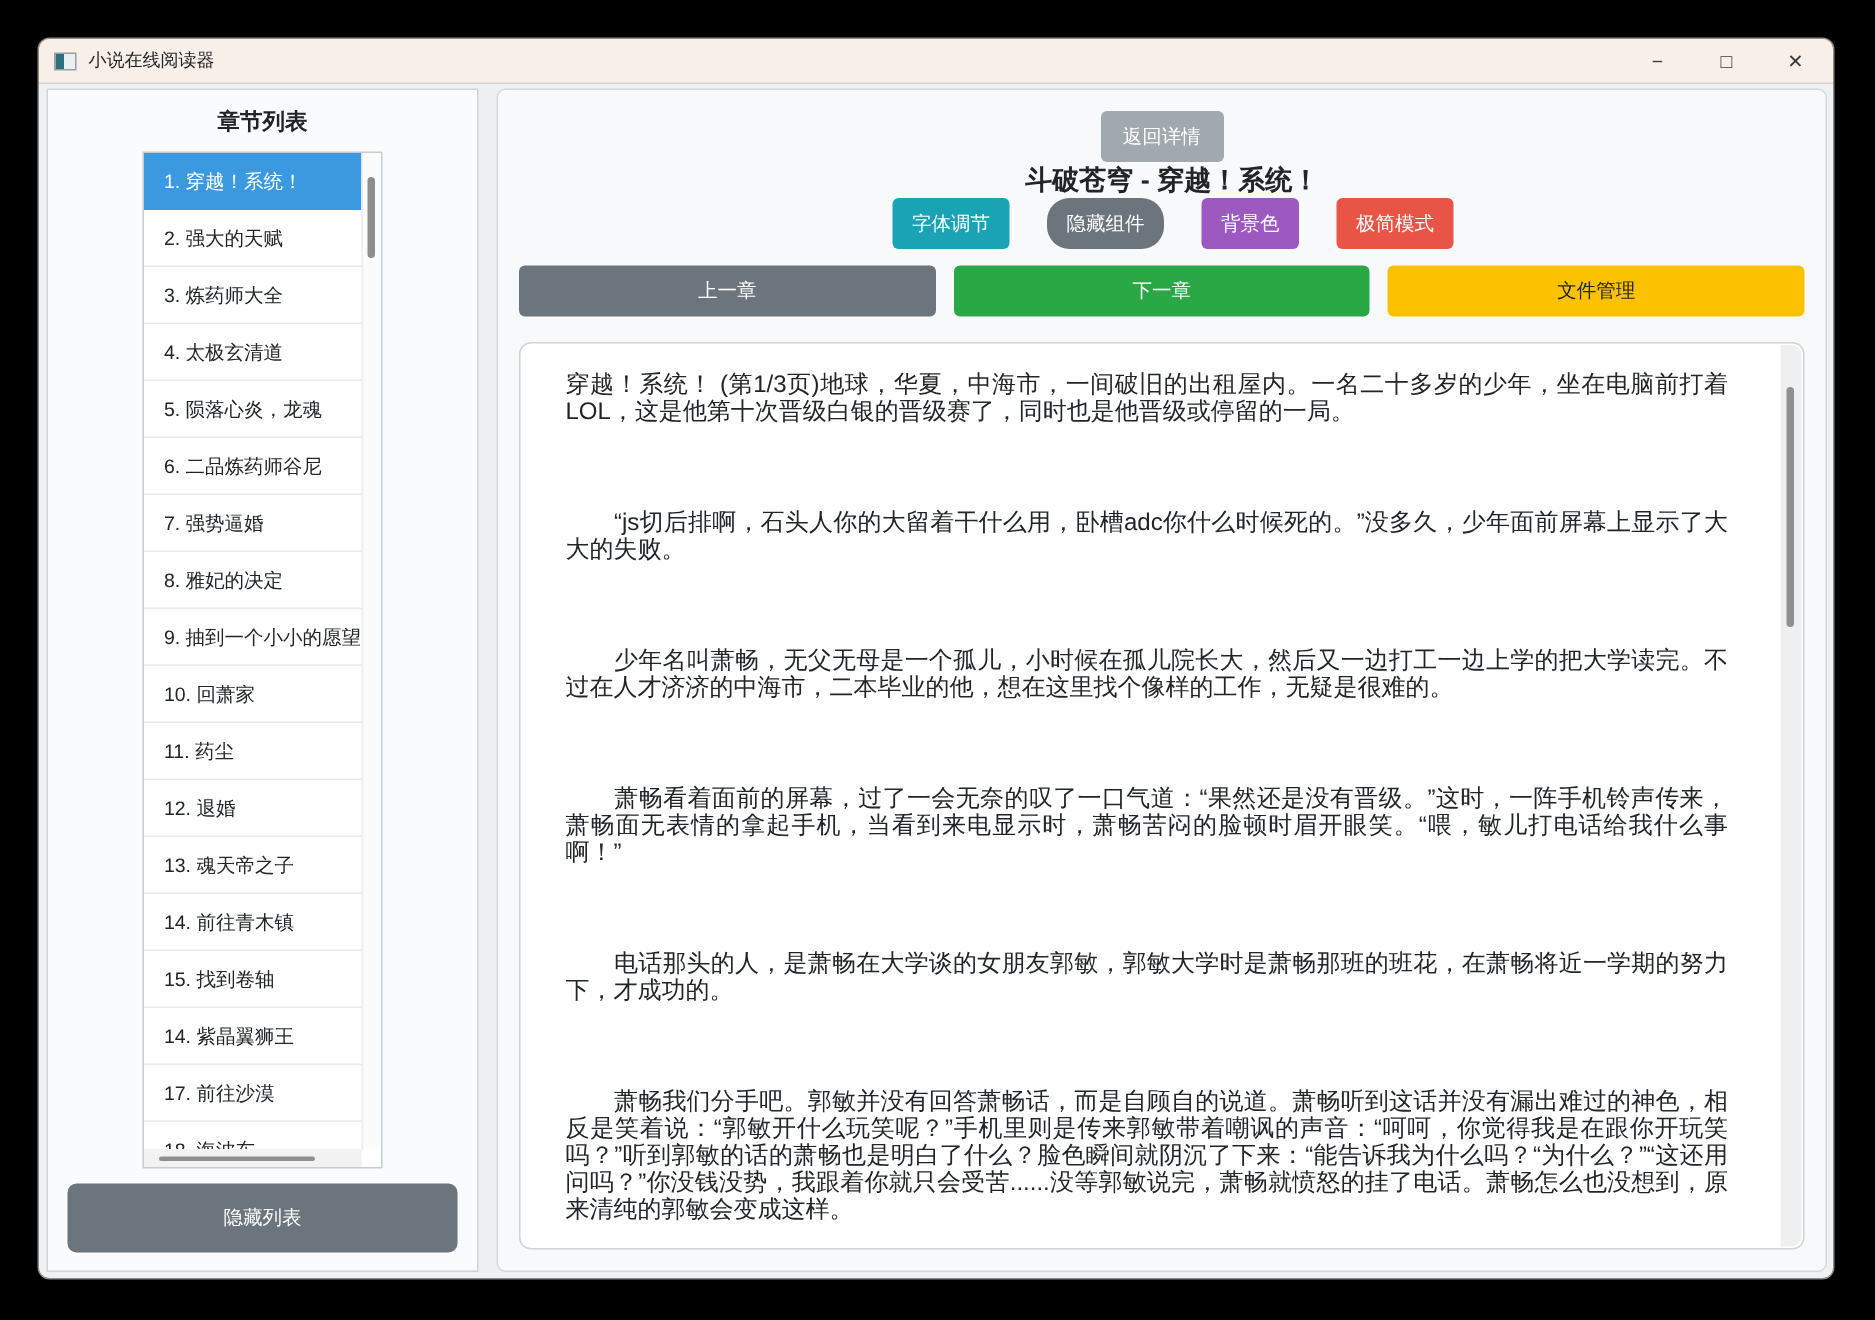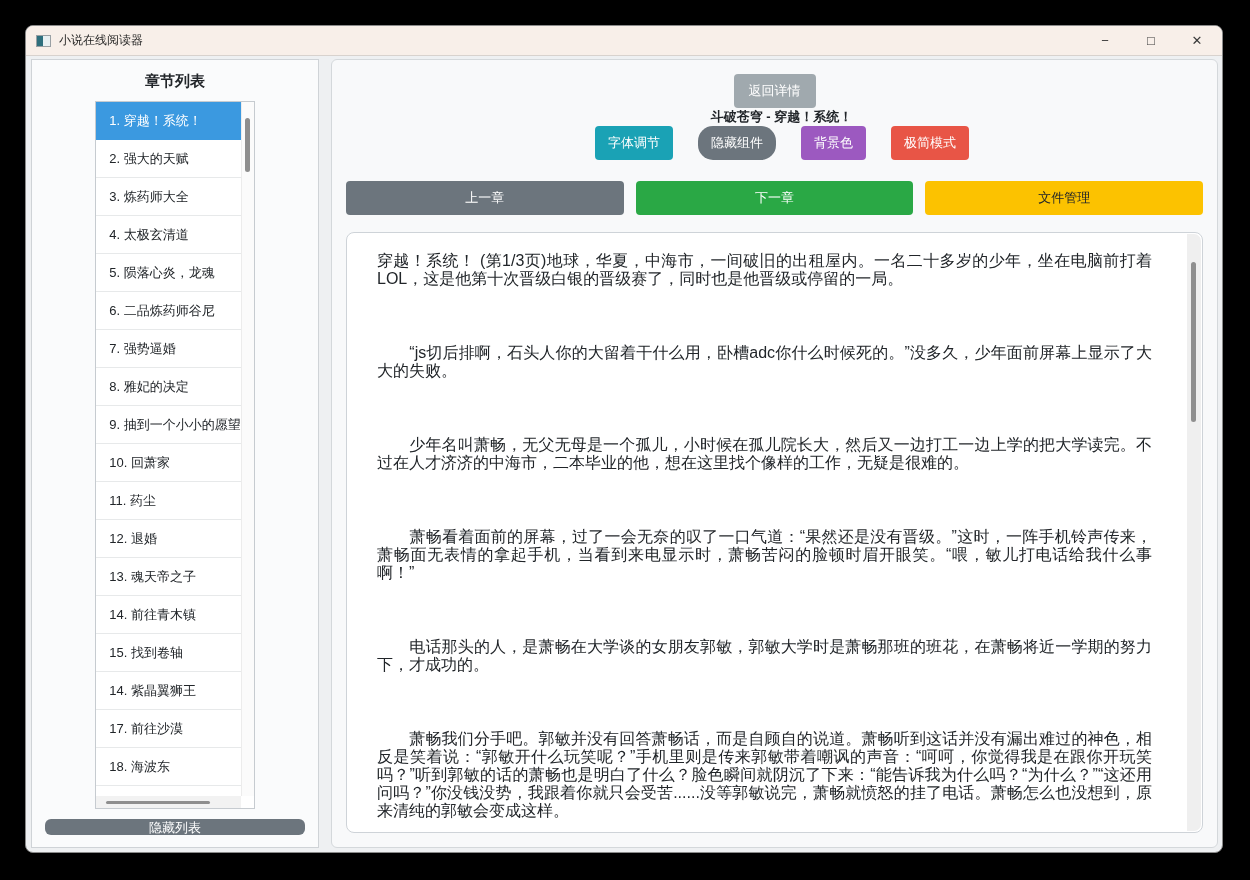--- a/index.html
+++ b/index.html
@@ -34,37 +34,37 @@
     white-space: nowrap; overflow: hidden; cursor: default; }
   .chapter-item.selected { color: #fff; border-bottom-color: transparent; }
   .v-track-list { position: absolute; top: 0; right: 0; bottom: 12px; width: 13px;
     background: #fbfbfb; border-left: 1px solid #ececec; }
   .v-thumb-list { position: absolute; top: 16px; right: 4px; width: 5px; height: 54px;
     background: #8e8e8e; border-radius: 3px; }
   .h-track-list { position: absolute; left: 0; right: 13px; bottom: 0; height: 12px;
     background: #f2f2f2; }
   .h-thumb-list { position: absolute; left: 10px; top: 5px; height: 3px; width: 72%;
     background: #8e8e8e; border-radius: 2px; }
-  .hide-list-btn { margin-top: 10px; height: 16px; border: none; border-radius: 6px;
+  .hide-list-btn { margin-top: 10px; height: 46px; border: none; border-radius: 6px;
     color: #fff; font-size: 13px; width: 100%; font-family: inherit; }
 
   
   .main-panel { flex: 1; background: #f8f9fa; border: 1px solid #d4d8db; border-radius: 6px;
     display: flex; flex-direction: column; padding: 14px; }
 
   .header-row { display: flex; align-items: center; flex-direction: column; }
   .btn { border: none; border-radius: 4px; color: #fff; font-size: 13px;
     font-family: inherit; cursor: default; }
   .back-btn { padding: 8px 15px; }
-  .book-title { font-size: 13px; font-weight: bold; color: #212529; margin-left: 14px; }
+  .book-title { font-size: 18px; font-weight: bold; color: #212529; margin-left: 14px; }
   .header-spacer { flex: 1; }
   .toolbar { display: flex; gap: 10px; }
   .toolbar .btn { padding: 8px 13px; margin-left: 15px; }
 
-  .nav-row { display: flex; gap: 12px; margin-top: 21px; }
+  .nav-row { display: flex; gap: 12px; margin-top: 11px; }
   .nav-row .btn { flex: 1; height: 34px; }
 
   .reader { margin-top: 17px; flex: 1; background: #fff; border: 1px solid #ced3d8;
     border-radius: 8px; position: relative; overflow: hidden; padding: 19px 50px 10px 30px; }
   .reader p { font-size: 16px; line-height: 18px; color: #212529; margin-bottom: 56px;
     white-space: pre-wrap; text-align: justify; }
   .reader p:last-child { margin-bottom: 0; }
   .v-track-reader { position: absolute; top: 1px; right: 1px; bottom: 1px; width: 14px;
     background: #efefef; border-radius: 0 7px 7px 0; }
   .v-thumb-reader { position: absolute; top: 28px; right: 5px; width: 5px; height: 160px;

